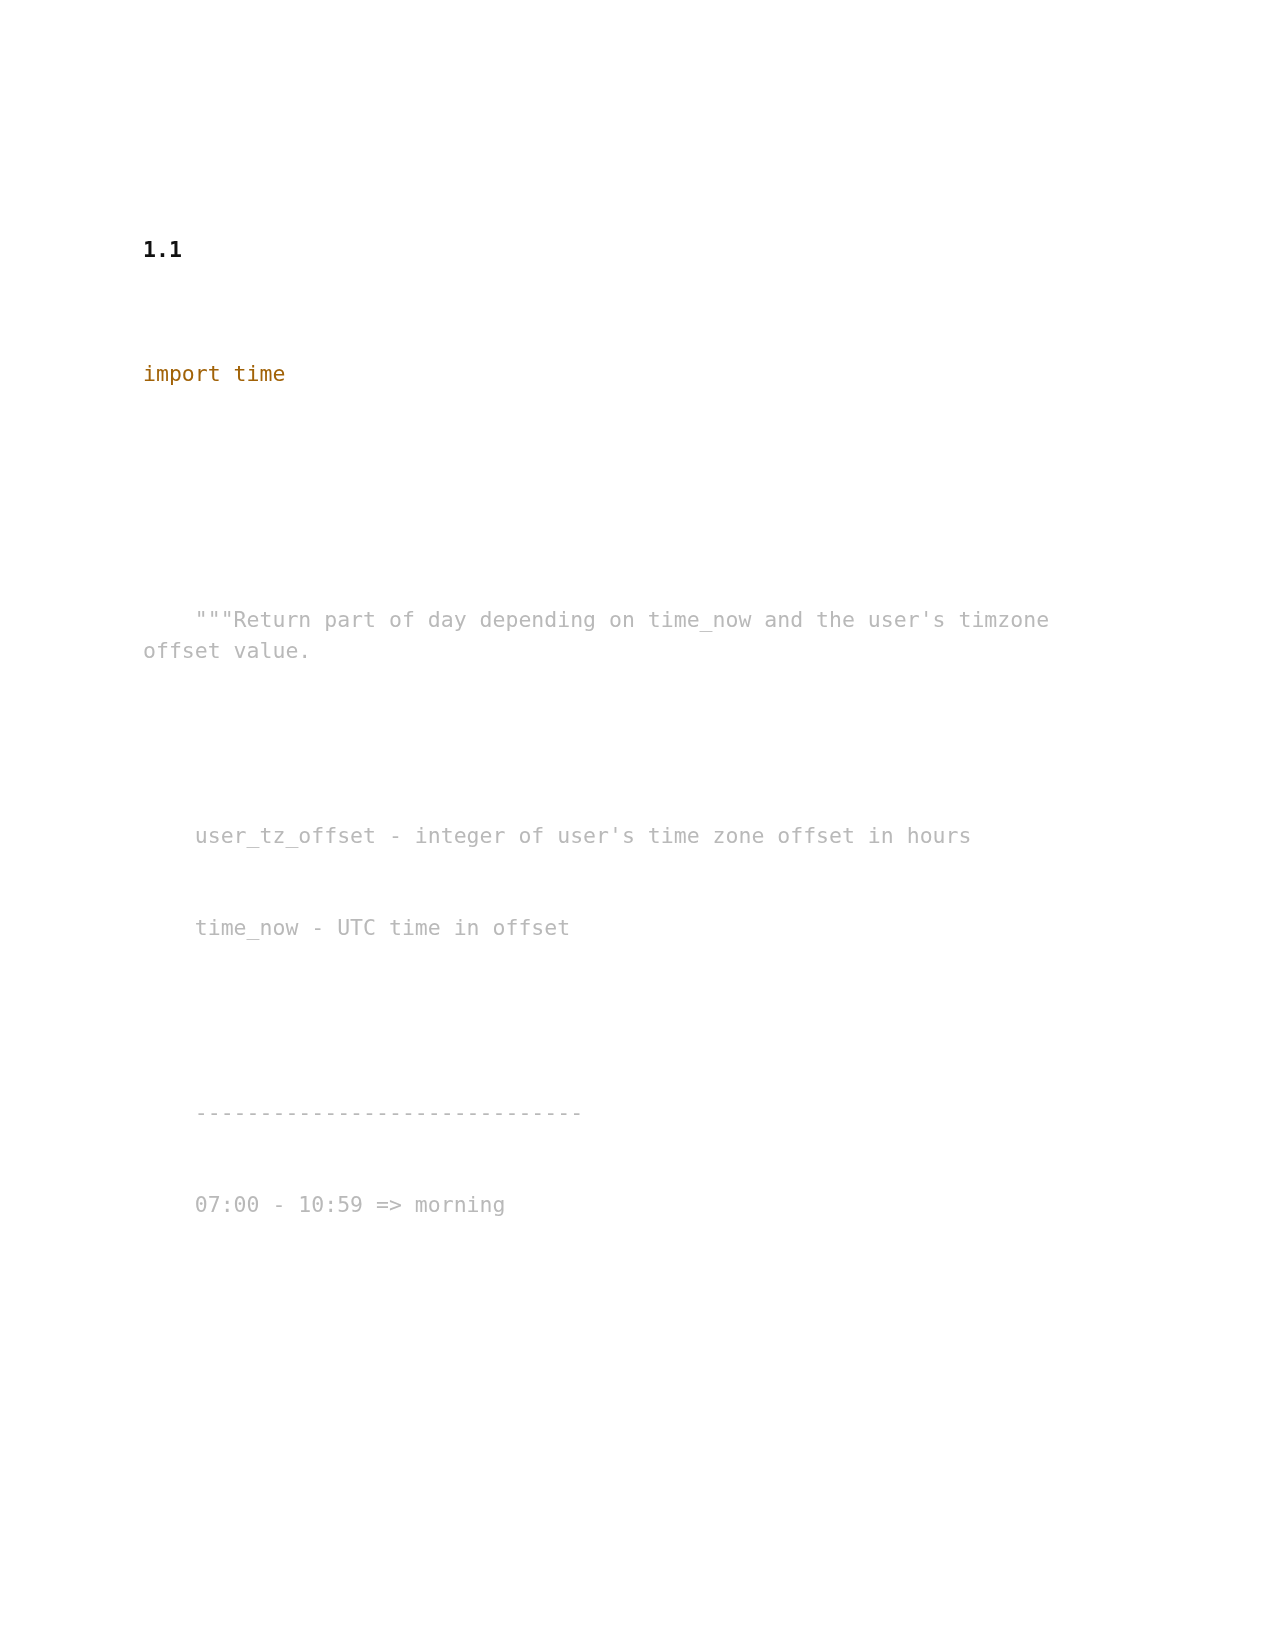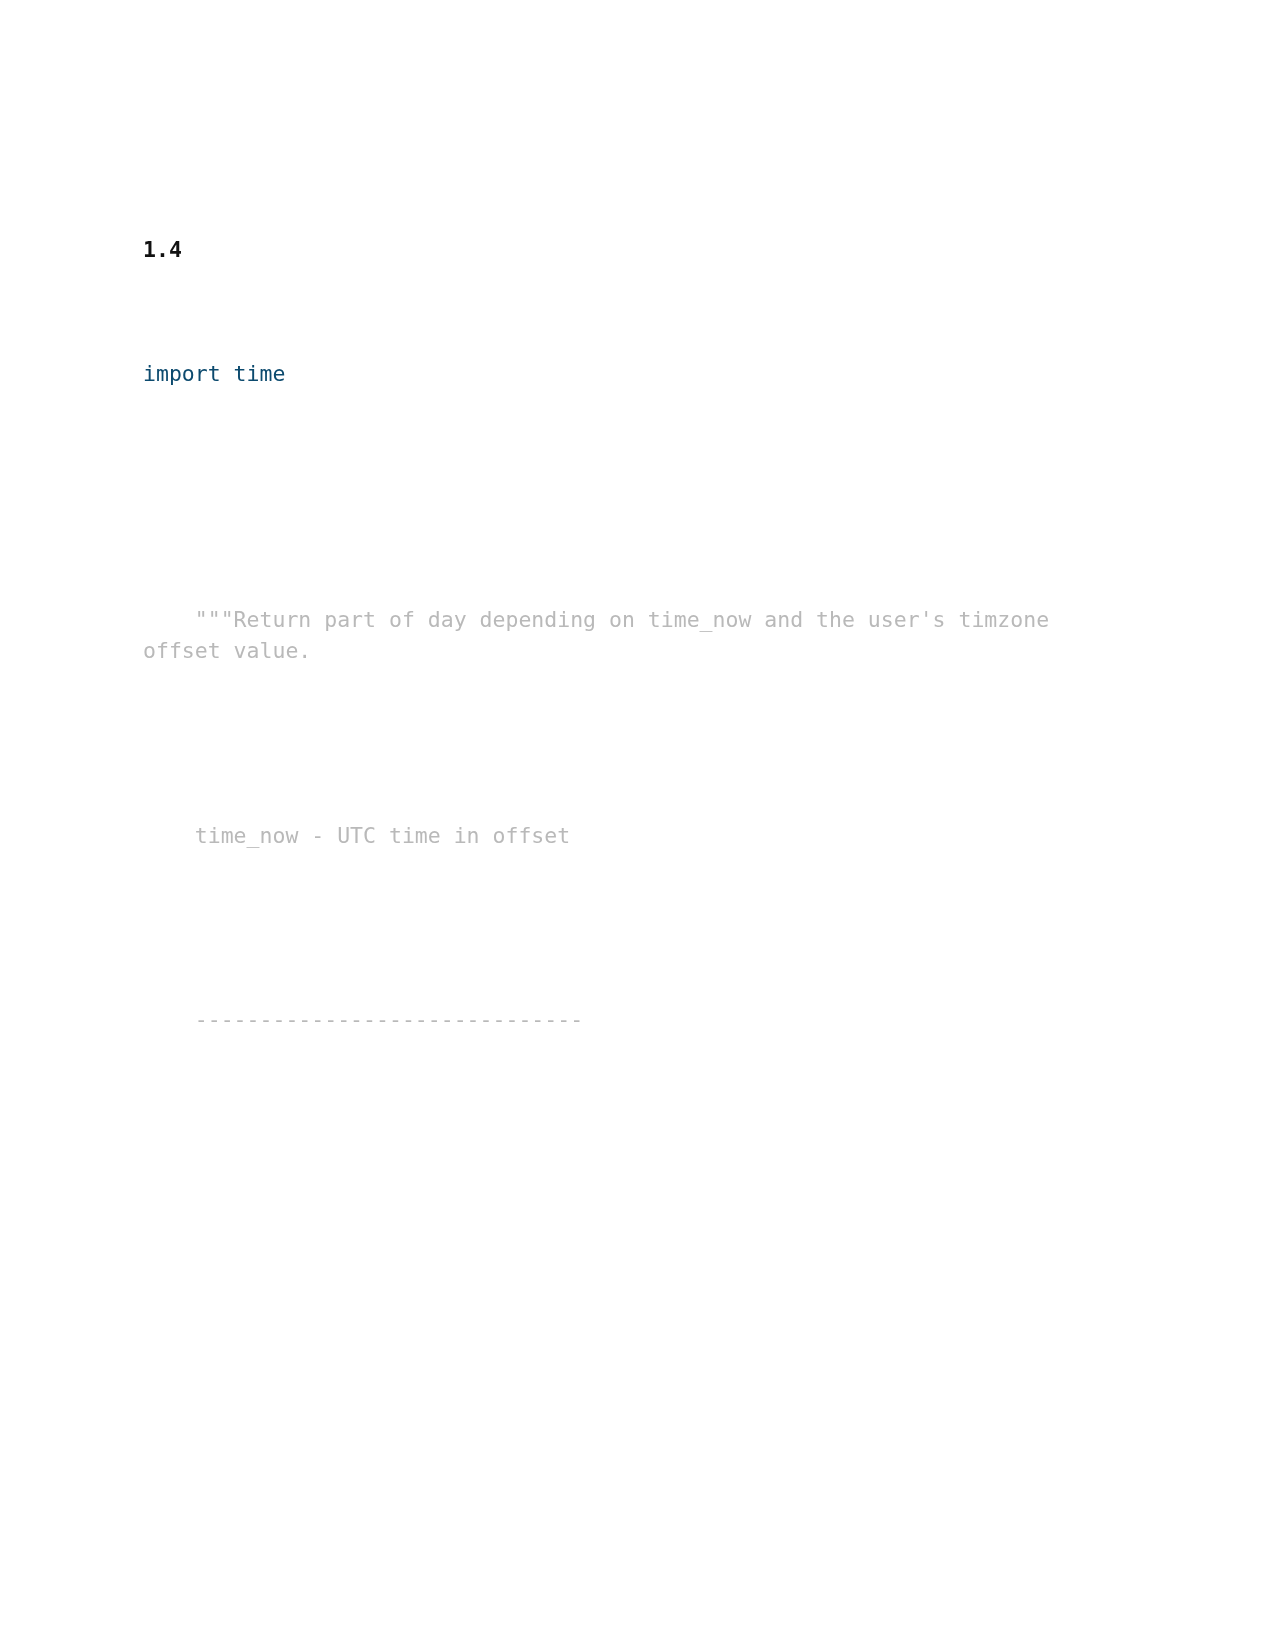--- a/index.html
+++ b/index.html
@@ -44,46 +44,48 @@
     display: block;
     height: 30.8px;
   }
   .docstring {
     color: #b9b9b9;
   }
   .docstring .line {
     display: block;
   }
   .code-dark {
-    color: #0c4a6e;
+    color: #a16207;
   }
   
   .doc-wrap {
     display: block;
     white-space: pre-wrap;
   }
 </style>
 </head>
 <body>
 
 <div id="page">
 
   <div class="code-block">
 
-    <span class="heading">1.4</span>
+    <span class="heading">1.1</span>
 
     <span class="line code-dark">import time</span>
     <span class="blank"></span>
 
     <span class="docstring">
       <span class="doc-wrap">    """Return part of day depending on time_now and the user's timzone offset value.</span>
       <span class="blank"></span>
+      <span class="line">    user_tz_offset - integer of user's time zone offset in hours</span>
       <span class="line">    time_now - UTC time in offset</span>
       <span class="blank"></span>
       <span class="line">    ------------------------------</span>
+      <span class="line">    07:00 - 10:59 =&gt; morning</span>
       
       
       
       
       
       
     </span>
 
     
     

